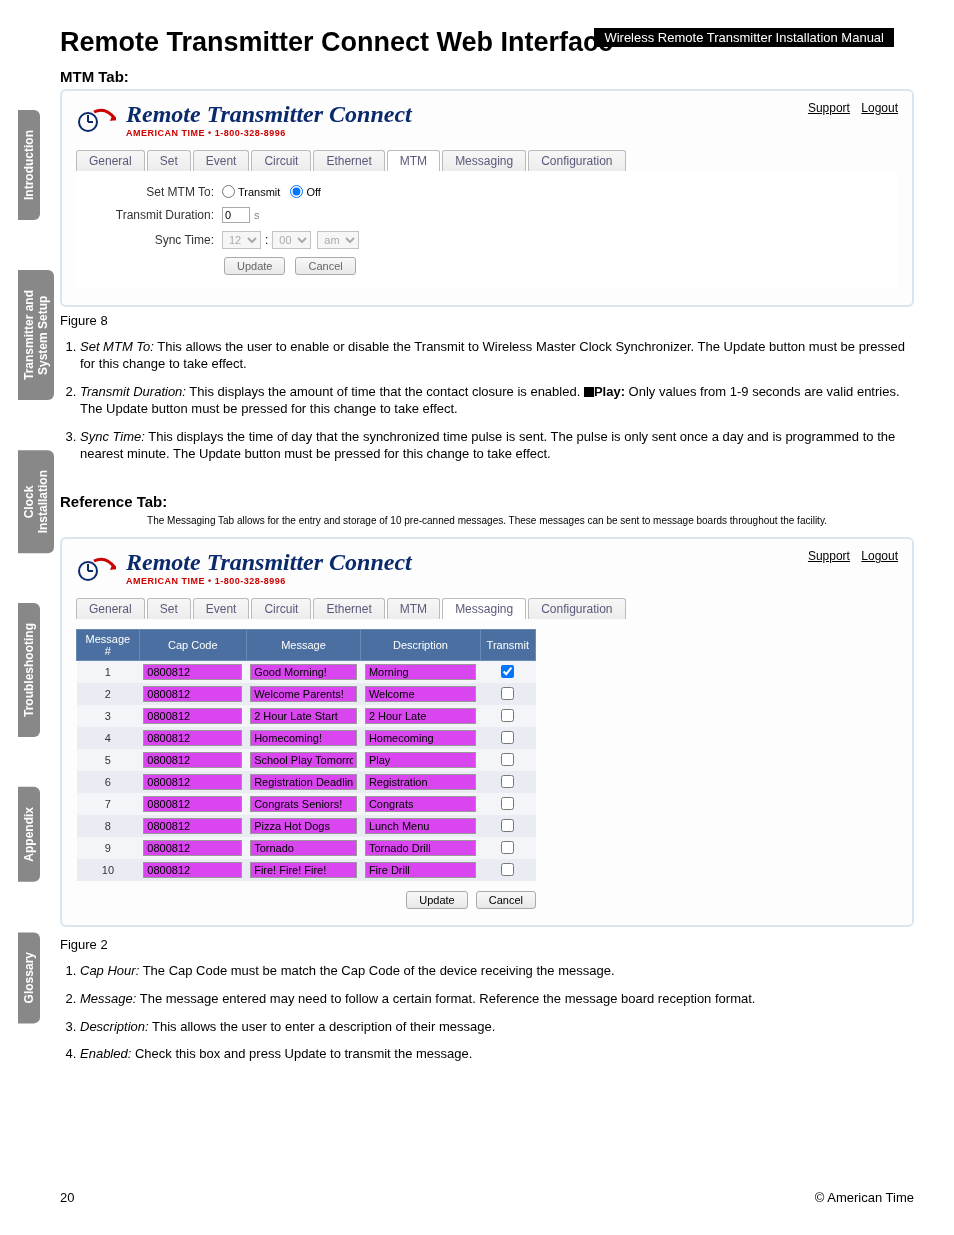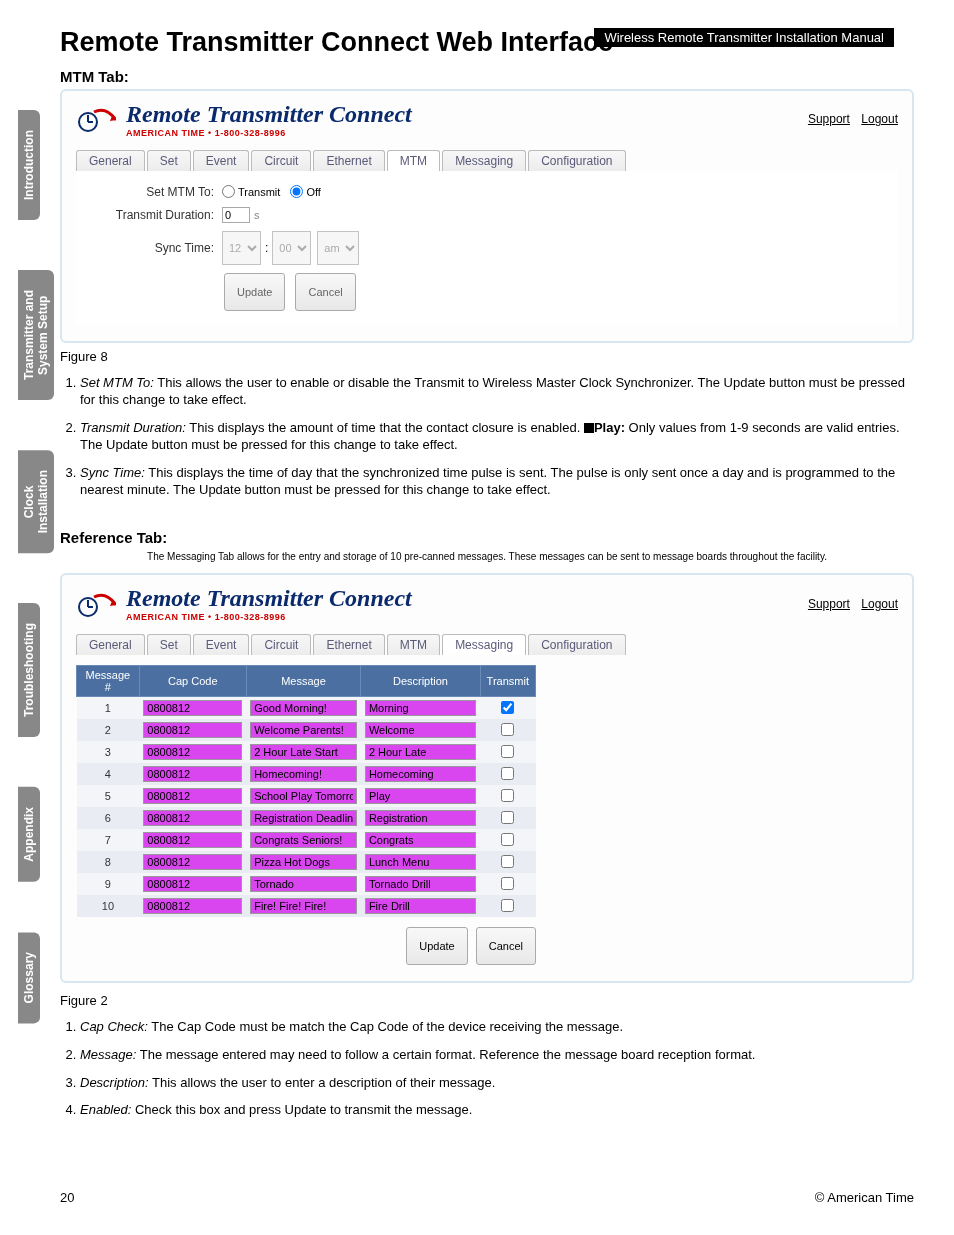--- a/index.html
+++ b/index.html
@@ -4,37 +4,37 @@
 <style>
   * { box-sizing: border-box; margin: 0; padding: 0; }
   body { font-family: Arial, Helvetica, sans-serif; font-size: 13px; background: #fff; width: 954px; margin: 0 auto; position: relative; color: #000; }
   .page { padding: 20px 40px 40px 60px; position: relative; min-height: 1235px; }
   .header-badge { position: absolute; top: 28px; right: 60px; background: #000; color: #fff; padding: 2px 10px; font-size: 13px; }
   h1 { font-family: "Arial Black", Arial, sans-serif; font-weight: 900; font-size: 27px; line-height: 1.1; margin-top: 8px; margin-bottom: 10px; }
   h2 { font-size: 15px; font-weight: bold; margin: 6px 0 4px; }
   .side-tabs { position: absolute; left: 18px; top: 110px; }
   .side-tab { background: #888; color: #fff; font-size: 12px; font-weight: bold; text-align: center; writing-mode: vertical-rl; transform: rotate(180deg); padding: 20px 4px; border-radius: 6px 0 0 6px; margin-bottom: 50px; min-height: 80px; display: flex; align-items: center; justify-content: center; }
   .panel { border: 2px solid #d8e6f0; border-radius: 6px; background: #fdfdfd; margin: 4px 0 6px; padding: 10px 14px 16px; }
-  .panel-header { display: flex; justify-content: space-between; align-items: center; }
+  .panel-header { display: flex; justify-content: space-between; align-items: flex-start; }
   .brand { display: flex; align-items: center; gap: 10px; }
   .logo { width: 40px; height: 30px; position: relative; }
   .logo svg { width: 40px; height: 30px; }
   .brand-title { font-family: Georgia, serif; font-style: italic; font-weight: bold; font-size: 24px; color: #0a2a6c; }
   .brand-sub { font-size: 9px; font-weight: bold; color: #c00; letter-spacing: 0.5px; }
   .links { font-size: 12px; }
   .links span { text-decoration: underline; color: #000; margin-left: 8px; cursor: pointer; }
   .tabstrip { margin-top: 12px; display: flex; gap: 2px; font-size: 12px; }
   .tab { border: 1px solid #bbb; border-bottom: none; background: linear-gradient(#f7f7f7,#ececec); padding: 3px 12px; border-radius: 3px 3px 0 0; color: #5a5a7a; cursor: pointer; }
   .tab.active { background: #fff; font-weight: normal; }
   .form-area { border: 1px solid #ddd; border-top: none; background:#fff; padding: 14px; font-size: 12px; }
   .row { display: flex; align-items: center; margin-bottom: 8px; }
   .row label.lbl { width: 110px; text-align: right; margin-right: 8px; color:#333;}
   .tiny-input { width: 28px; font-size: 11px; border:1px solid #aaa; padding:1px 2px; }
-  .sel { font-size:11px; border:1px solid #aaa; background:#f3f3f3; padding:9px 2px; color:#888;}
-  .btn { font-size:11px; background: linear-gradient(#f8f8f8,#e8e8e8); border:1px solid #aaa; border-radius:3px; padding: 12px 12px; color:#666; cursor:pointer; }
+  .sel { font-size:11px; border:1px solid #aaa; background:#f3f3f3; padding:1px 2px; color:#888;}
+  .btn { font-size:11px; background: linear-gradient(#f8f8f8,#e8e8e8); border:1px solid #aaa; border-radius:3px; padding: 2px 12px; color:#666; cursor:pointer; }
   .btn-row { margin-left: 120px; display:flex; gap:10px; }
   .fig-label { font-size: 13px; margin: 2px 0 10px; }
   ol.notes { margin-left: 20px; font-size: 13px; }
   ol.notes li { margin-bottom: 10px; line-height: 1.35; }
   ol.notes em { font-style: italic; }
   .note-square { display:inline-block; width:10px; height:10px; background:#000; vertical-align: -1px; }
   .msg-intro { font-size: 10px; line-height: 1.35; margin-bottom: 10px; text-align: center; }
 
   table.msg { border-collapse: collapse; width: 460px; font-size: 11px; margin-top: 10px; }
   table.msg th { background: #4a6fa0; color: #fff; font-weight: normal; padding: 3px 6px; border: 1px solid #6a8ab8; font-size:11px; }
@@ -249,21 +249,21 @@
         </tbody>
     </table>
     <div class="btn-row2">
       <button class="btn" style="color:#000;">Update</button>
       <button class="btn" style="color:#000;">Cancel</button>
     </div>
   </div>
 
   <div class="fig-label" style="margin-top:10px;">Figure 2</div>
   <ol class="notes" id="msg-notes">
-      <li><em>Cap Check:</em> The Cap Code must be match the Cap Code of the device receiving the message.</li>
+      <li><em>Cap Hour:</em> The Cap Code must be match the Cap Code of the device receiving the message.</li>
       <li><em>Message:</em> The message entered may need to follow a certain format. Reference the message board reception format.</li>
       <li><em>Description:</em> This allows the user to enter a description of their message.</li>
       <li><em>Enabled:</em> Check this box and press Update to transmit the message.</li>
     </ol>
 
   <div class="page-footer">
     <span>20</span>
     <span>© American Time</span>
   </div>
 </div>

